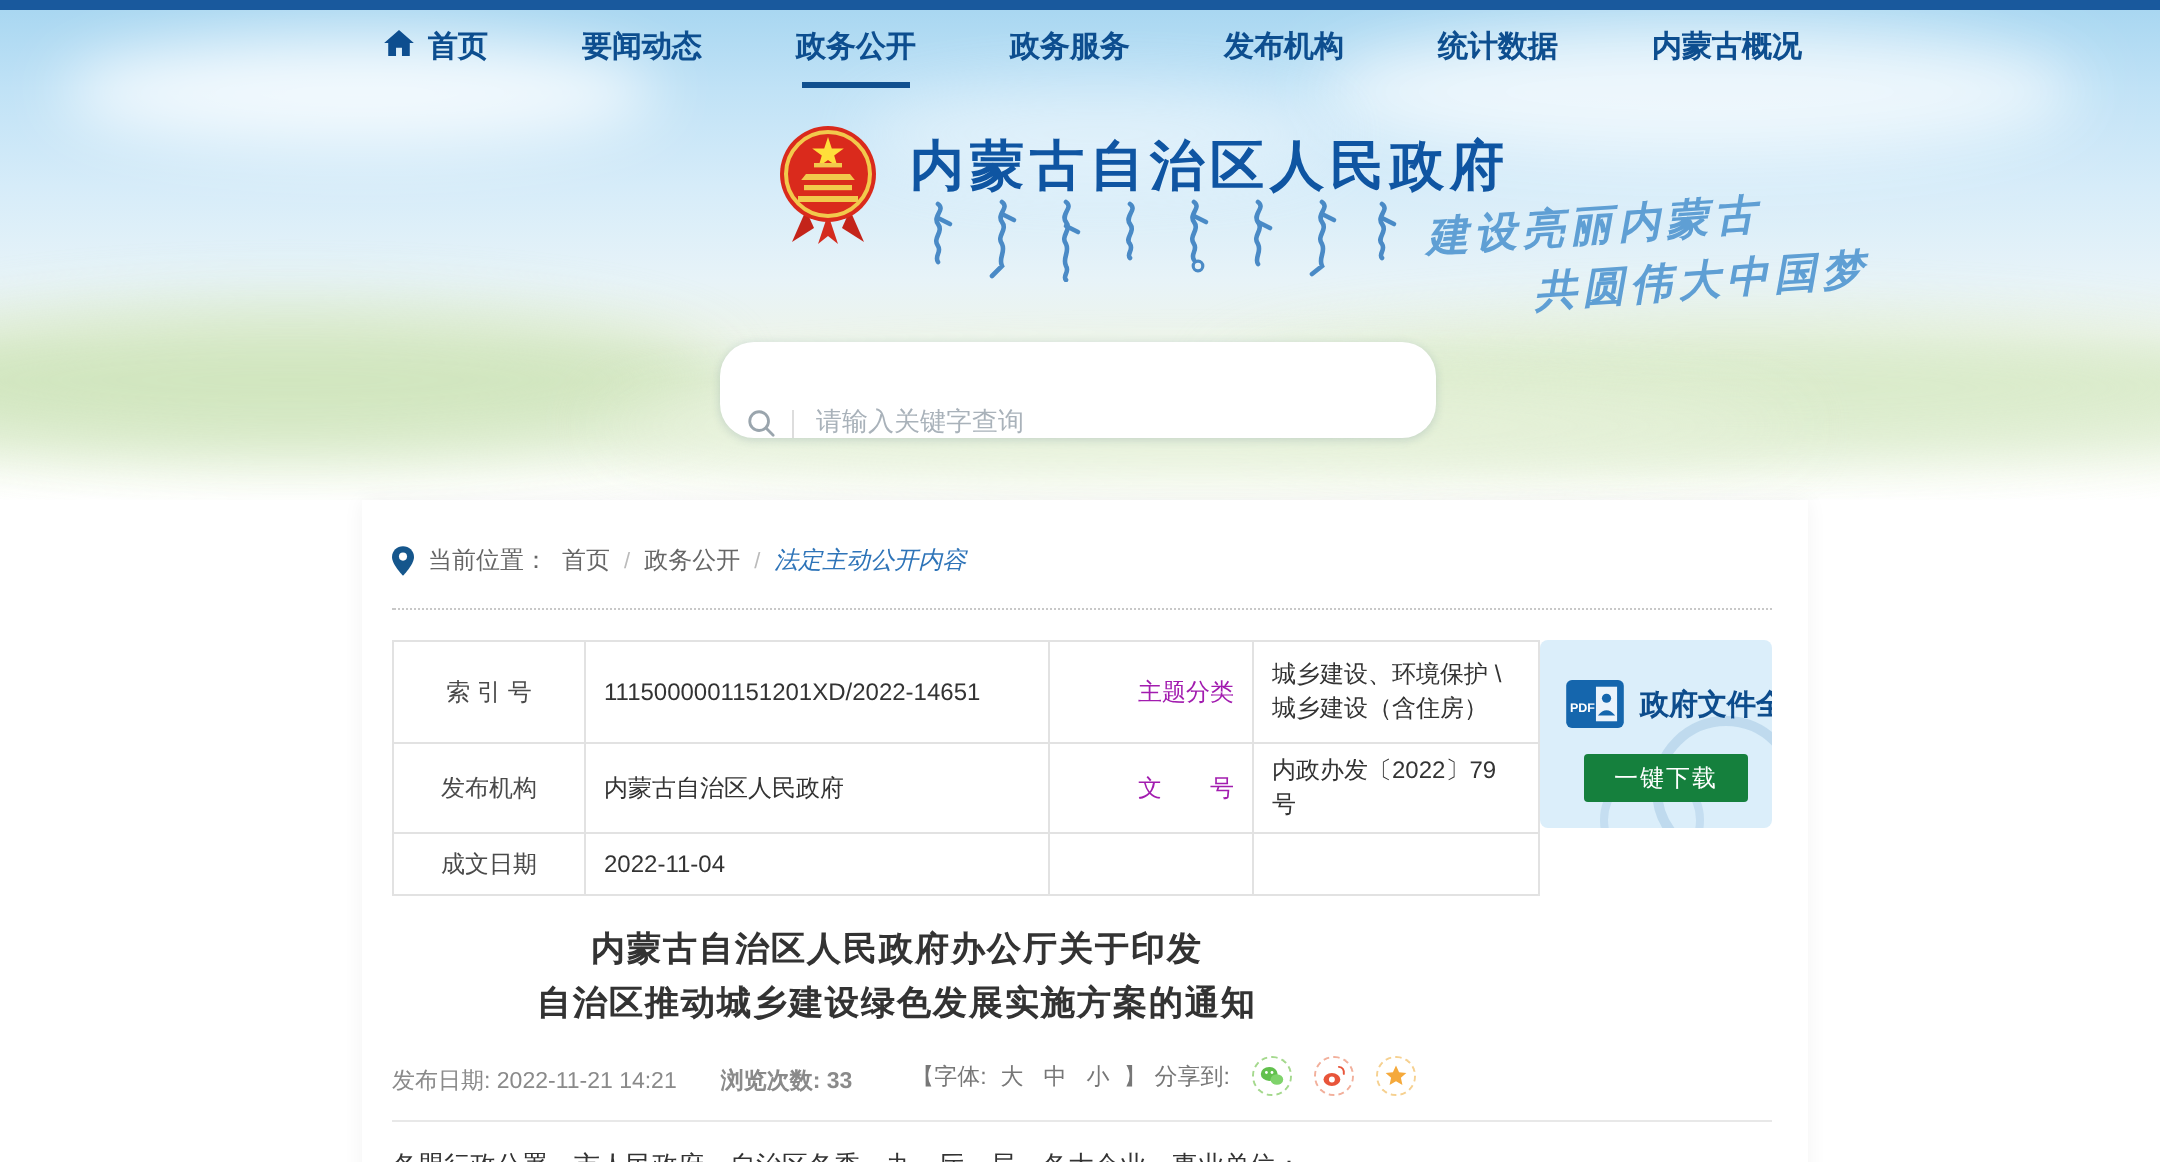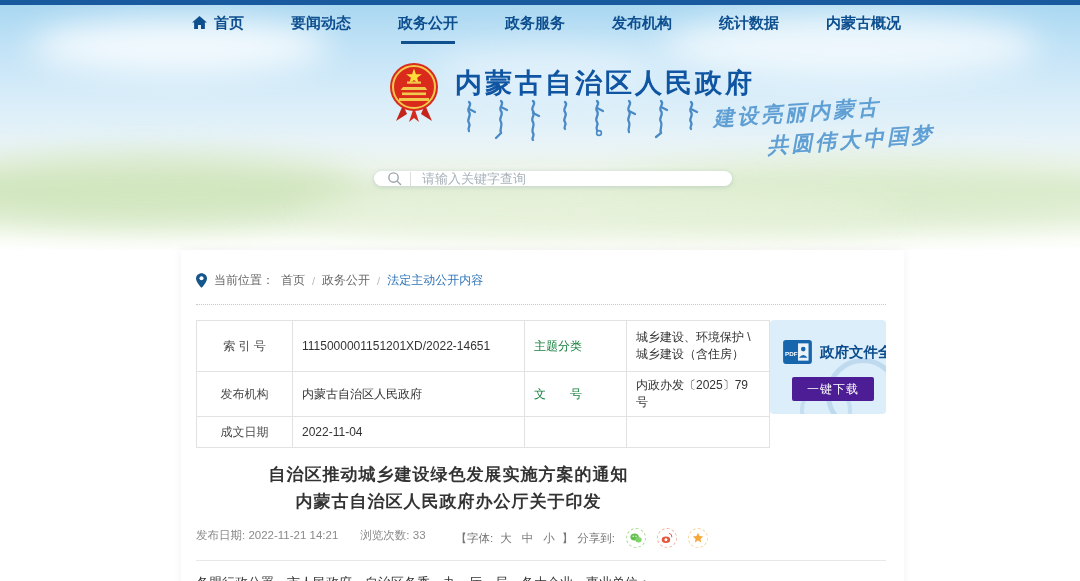--- a/index.html
+++ b/index.html
@@ -35,66 +35,66 @@
   
   .emblem{position:absolute;left:388px;top:56px;z-index:5;}
   .site-title{position:absolute;left:455px;top:60px;font-size:27px;font-weight:bold;
     color:#0f55a2;letter-spacing:3px;z-index:5;white-space:nowrap;}
   .mongolian{position:absolute;left:457px;top:94px;z-index:5;opacity:.95;}
   .slogan{position:absolute;left:714px;top:92px;z-index:5;color:#5f9fd4;
     font-weight:bold;font-style:italic;transform:rotate(-4deg);}
   .slogan-l1{font-size:21px;letter-spacing:3px;}
   .slogan-l2{font-size:21px;letter-spacing:3px;margin-left:52px;margin-top:3px;}
   
-  .searchwrap{position:absolute;left:374px;top:166px;width:358px;height:15px;
-    background:#fff;border-radius:17px;display:flex;align-items:center;
+  .searchwrap{position:absolute;left:360px;top:166px;width:358px;height:48px;
+    background:#fff;border-radius:17px;display:flex;align-items:flex-end;
     box-shadow:0 1px 5px rgba(40,80,110,.18);z-index:6;}
   .search-ic{margin-left:13px;display:flex;}
   .search-sep{width:1px;height:14px;background:#ddd;margin:0 9px 0 8px;}
   .search-input{flex:1;border:none;outline:none;background:transparent;font-size:13px;color:#333;}
   .search-input::placeholder{color:#a9b2ba;}
   .search-btn{width:80px;height:32px;border:none;border-radius:17px;background:#15568c;
     color:#fff;font-size:14px;letter-spacing:3px;cursor:pointer;}
   
   .card{
     position:relative;width:690px;margin-left:181px;background:#fff;
     padding:22px 18px 18px 15px;min-height:300px;
     box-shadow:0 0 10px rgba(0,0,0,.05);
   }
   .crumbs{display:flex;align-items:center;gap:7px;font-size:12px;color:#666;}
   .crumb-link{color:#666;text-decoration:none;cursor:pointer;}
-  .crumb-active{color:#2e74b8;}
+  .crumb-active{color:#2e74b8;font-style:italic;}
   .crumb-sep{color:#bbb;font-size:11px;}
   .dotted{margin-top:15px;border-bottom:1px dotted #c8c8c8;}
   .info-row{display:flex;justify-content:space-between;align-items:flex-start;margin-top:15px;}
   table.meta{border-collapse:collapse;width:497px;table-layout:fixed;font-size:12px;color:#333;}
   table.meta td{border:1px solid #e2e2e2;padding:5px 9px;line-height:17px;vertical-align:middle;}
   td.lbl{text-align:center;color:#4a4a4a;width:77px;padding:5px 2px;}
-  td.lbl2{text-align:left;color:#15803d;width:83px;padding:5px 2px;white-space:nowrap;}
+  td.lbl2{text-align:right;color:#a21caf;width:83px;padding:5px 2px;white-space:nowrap;}
   td.val1{width:213px;}
   td.val2{width:124px;}
   tr.r1 td{height:40px;}
   tr.r2 td,tr.r3 td{height:20px;}
   
   .pdf-box{position:relative;width:166px;height:94px;background:#dbeefa;border-radius:4px;overflow:hidden;}
   .pdf-head{display:flex;align-items:center;gap:8px;margin:20px 0 0 13px;position:relative;z-index:2;}
   .pdf-title{font-family:"Liberation Serif","DejaVu Serif",serif;font-weight:bold;
     font-size:14.5px;color:#0d4c8c;white-space:nowrap;}
-  .pdf-btn{position:absolute;right:12px;bottom:13px;width:82px;height:24px;background:#4c1d95;
+  .pdf-btn{position:absolute;right:12px;bottom:13px;width:82px;height:24px;background:#15803d;
     color:#fff;font-size:12px;border:none;border-radius:2px;letter-spacing:1px;cursor:pointer;z-index:2;}
   .pdf-decor1{position:absolute;right:-14px;bottom:-18px;width:64px;height:64px;
     border:5px solid rgba(120,170,210,.28);border-radius:50%;}
   .pdf-decor2{position:absolute;right:34px;bottom:-22px;width:44px;height:44px;
     border:4px solid rgba(120,170,210,.22);border-radius:50%;}
   
   .doc-title{margin-top:13px;width:505px;text-align:center;font-weight:bold;
     font-size:17px;color:#333;line-height:27px;letter-spacing:1px;}
-  .meta-row{margin-top:13px;display:flex;align-items:flex-start;width:512px;
+  .meta-row{margin-top:13px;display:flex;align-items:flex-end;width:512px;
     font-size:11.5px;color:#8a8a8a;white-space:nowrap;}
-  .meta-views{margin-left:22px;}
+  .meta-views{margin-left:22px;font-weight:bold;}
   .meta-right{margin-left:auto;display:flex;align-items:center;color:#777;gap:4px;}
   .fs-size{cursor:pointer;margin:0 3px;}
   .share-label{margin-left:0;}
   .share-ic{width:18px;height:18px;border-radius:50%;display:inline-flex;align-items:center;
     justify-content:center;margin-left:7px;cursor:pointer;background:#fff;}
   .sh-wechat{border:1px dashed #a5d98e;}
   .sh-weibo{border:1px dashed #f2b09c;}
   .sh-star{border:1px dashed #f6d191;}
   .divider{margin-top:12px;border-top:1px solid #e8e8e8;}
   .body-text{margin-top:10px;width:600px;font-size:13px;color:#333;line-height:23px;}
@@ -223,21 +223,21 @@
             <tr class="r1">
           <td class="lbl">索 引 号</td>
           <td class="val1">1115000001151201XD/2022-14651</td>
           <td class="lbl2">主题分类</td>
           <td class="val2">城乡建设、环境保护 \ 城乡建设（含住房）</td>
         </tr>
         <tr class="r2">
           <td class="lbl">发布机构</td>
           <td class="val1">内蒙古自治区人民政府</td>
           <td class="lbl2">文　　号</td>
-          <td class="val2">内政办发〔2025〕79号</td>
+          <td class="val2">内政办发〔2022〕79号</td>
         </tr>
         <tr class="r3">
           <td class="lbl">成文日期</td>
           <td class="val1">2022-11-04</td>
           <td class="lbl2"></td>
           <td class="val2"></td>
         </tr>
       </tbody>
         </table>
 
@@ -254,22 +254,22 @@
               <text x="2" y="16.5" font-size="6.5" fill="#ffffff" font-weight="bold">PDF</text>
             </svg>
           </span>
           <span class="pdf-title">政府文件全真版</span>
         </div>
         <button class="pdf-btn">一键下载</button>
       </div>
     </div>
 
     <div class="doc-title">
+      <div>内蒙古自治区人民政府办公厅关于印发</div>
       <div>自治区推动城乡建设绿色发展实施方案的通知</div>
-      <div>内蒙古自治区人民政府办公厅关于印发</div>
     </div>
 
     <div class="meta-row">
       <span>
         <span>发布日期:</span>
         <span>2022-11-21 14:21</span>
       </span>
       <span class="meta-views">
         <span>浏览次数:</span>
         <span>33</span>

